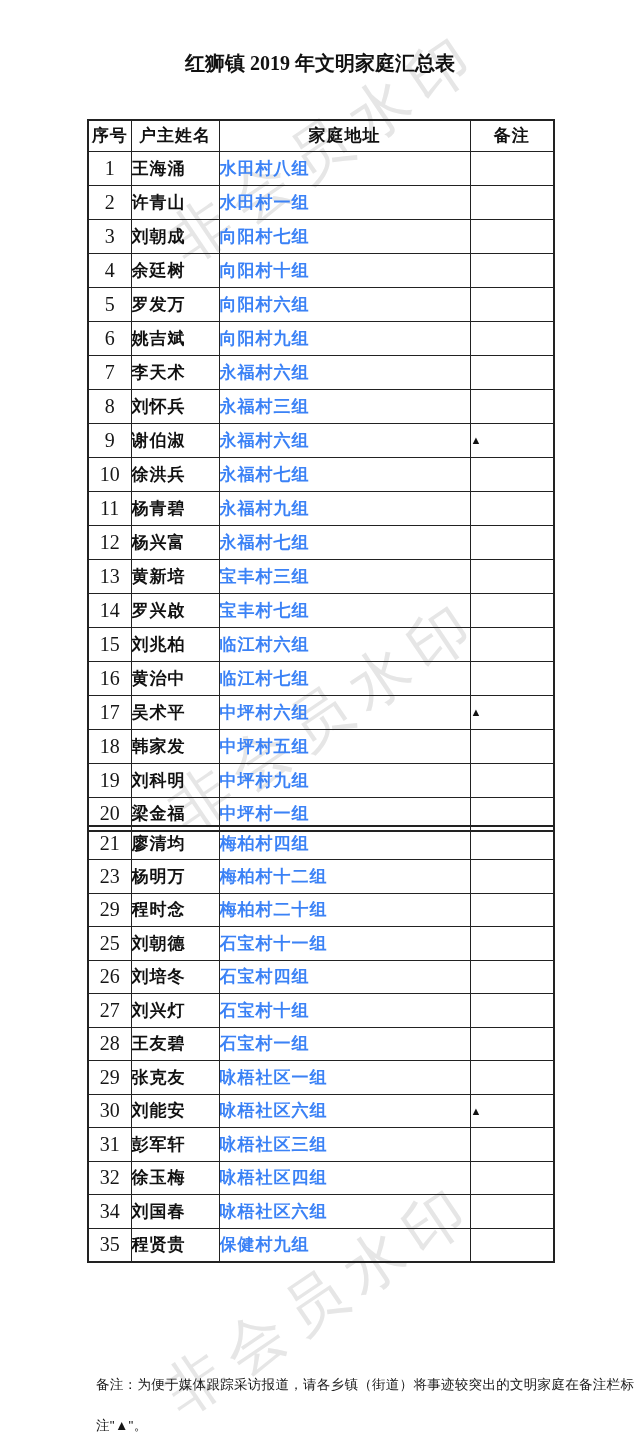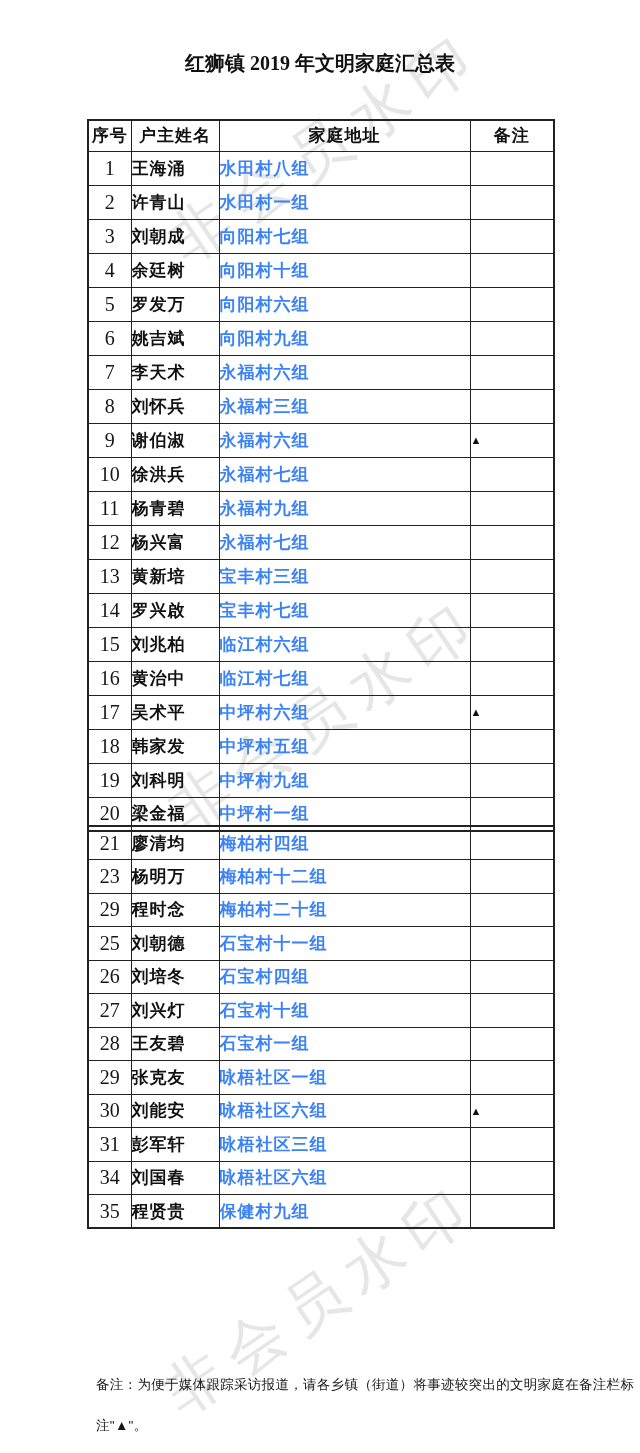--- a/index.html
+++ b/index.html
@@ -325,20 +325,26 @@
           <td class="addr">咏梧社区六组</td>
           <td class="remark">▲</td>
         </tr>
         <tr>
           <td class="num">31</td>
           <td class="name">彭军轩</td>
           <td class="addr">咏梧社区三组</td>
           <td class="remark"></td>
         </tr>
         <tr>
+          <td class="num">32</td>
+          <td class="name">徐玉梅</td>
+          <td class="addr">咏梧社区四组</td>
+          <td class="remark"></td>
+        </tr>
+        <tr>
           <td class="num">34</td>
           <td class="name">刘国春</td>
           <td class="addr">咏梧社区六组</td>
           <td class="remark"></td>
         </tr>
         <tr>
           <td class="num">35</td>
           <td class="name">程贤贵</td>
           <td class="addr">保健村九组</td>
           <td class="remark"></td>

